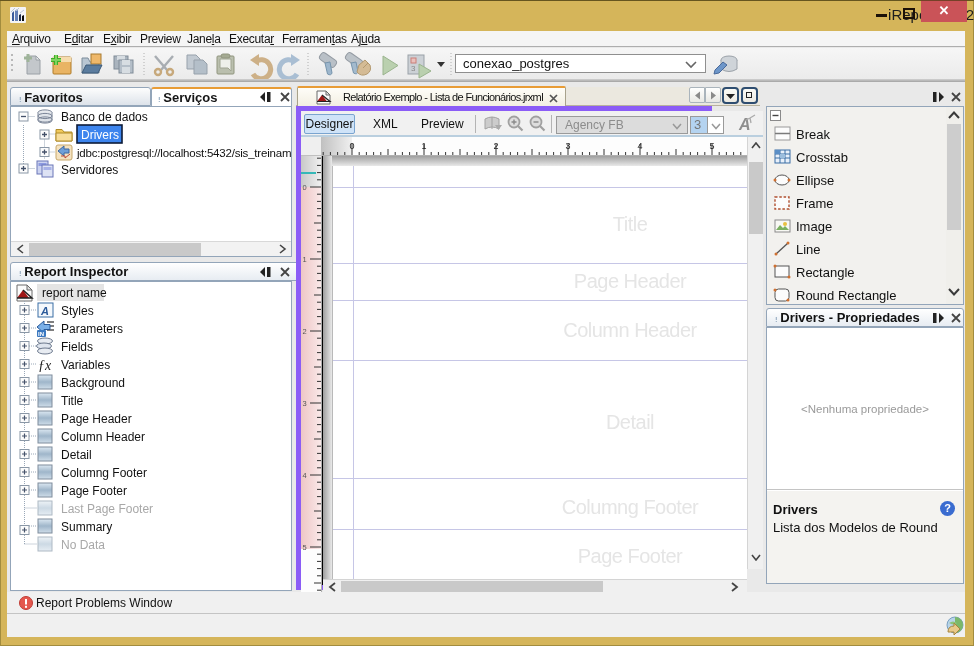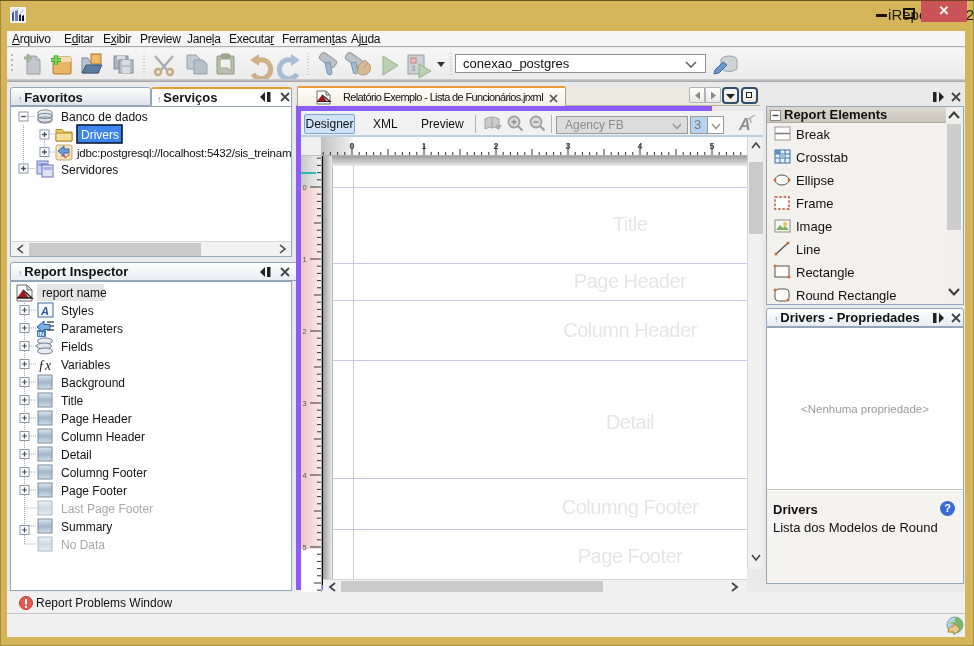--- a/index.html
+++ b/index.html
@@ -577,21 +577,20 @@
         </svg>
     </div>
   </div>
 
   <svg class="abs" style="left:925px;top:60px" width="30" height="12" viewBox="0 0 30 12">
     <rect x="1" y="1" width="3.5" height="10" fill="#222"></rect>
       <path d="M7 1 L12 6 L7 11 Z" fill="#222"></path>
     <path d="M20 2 L28 10 M28 2 L20 10" stroke="#444" stroke-width="1.8"></path>
   </svg>
   <div class="panel" style="left:759px;top:75px;width:198px;height:199px;background:#f2f1ee">
-    <div class="abs" style="left:0;top:0;width:179px;height:16px;background:linear-gradient(#dcd8cf,#c9c5bb);border-bottom:1px solid #b0aca2;font-weight:bold;font-size:13px;color:#111;padding:0 0 0 17px;line-height:15px">Report Elements</div>
     <svg width="11" height="11" style="position:absolute;left:3px;top:3px">
         <rect x="0.5" y="0.5" width="10" height="10" fill="#fff" stroke="#8a8a8a"></rect>
         <line x1="2.5" y1="5.5" x2="8.5" y2="5.5" stroke="#444" stroke-width="1.4"></line>
       </svg>
     <svg width="180" height="182" viewBox="0 0 180 182" style="position:absolute;left:0;top:17px">
         <text x="29" y="15" font-size="13" fill="#111">Break</text>
 <text x="29" y="38" font-size="13" fill="#111">Crosstab</text>
 <text x="29" y="61" font-size="13" fill="#111">Ellipse</text>
 <text x="29" y="84" font-size="13" fill="#111">Frame</text>
 <text x="29" y="107" font-size="13" fill="#111">Image</text>

